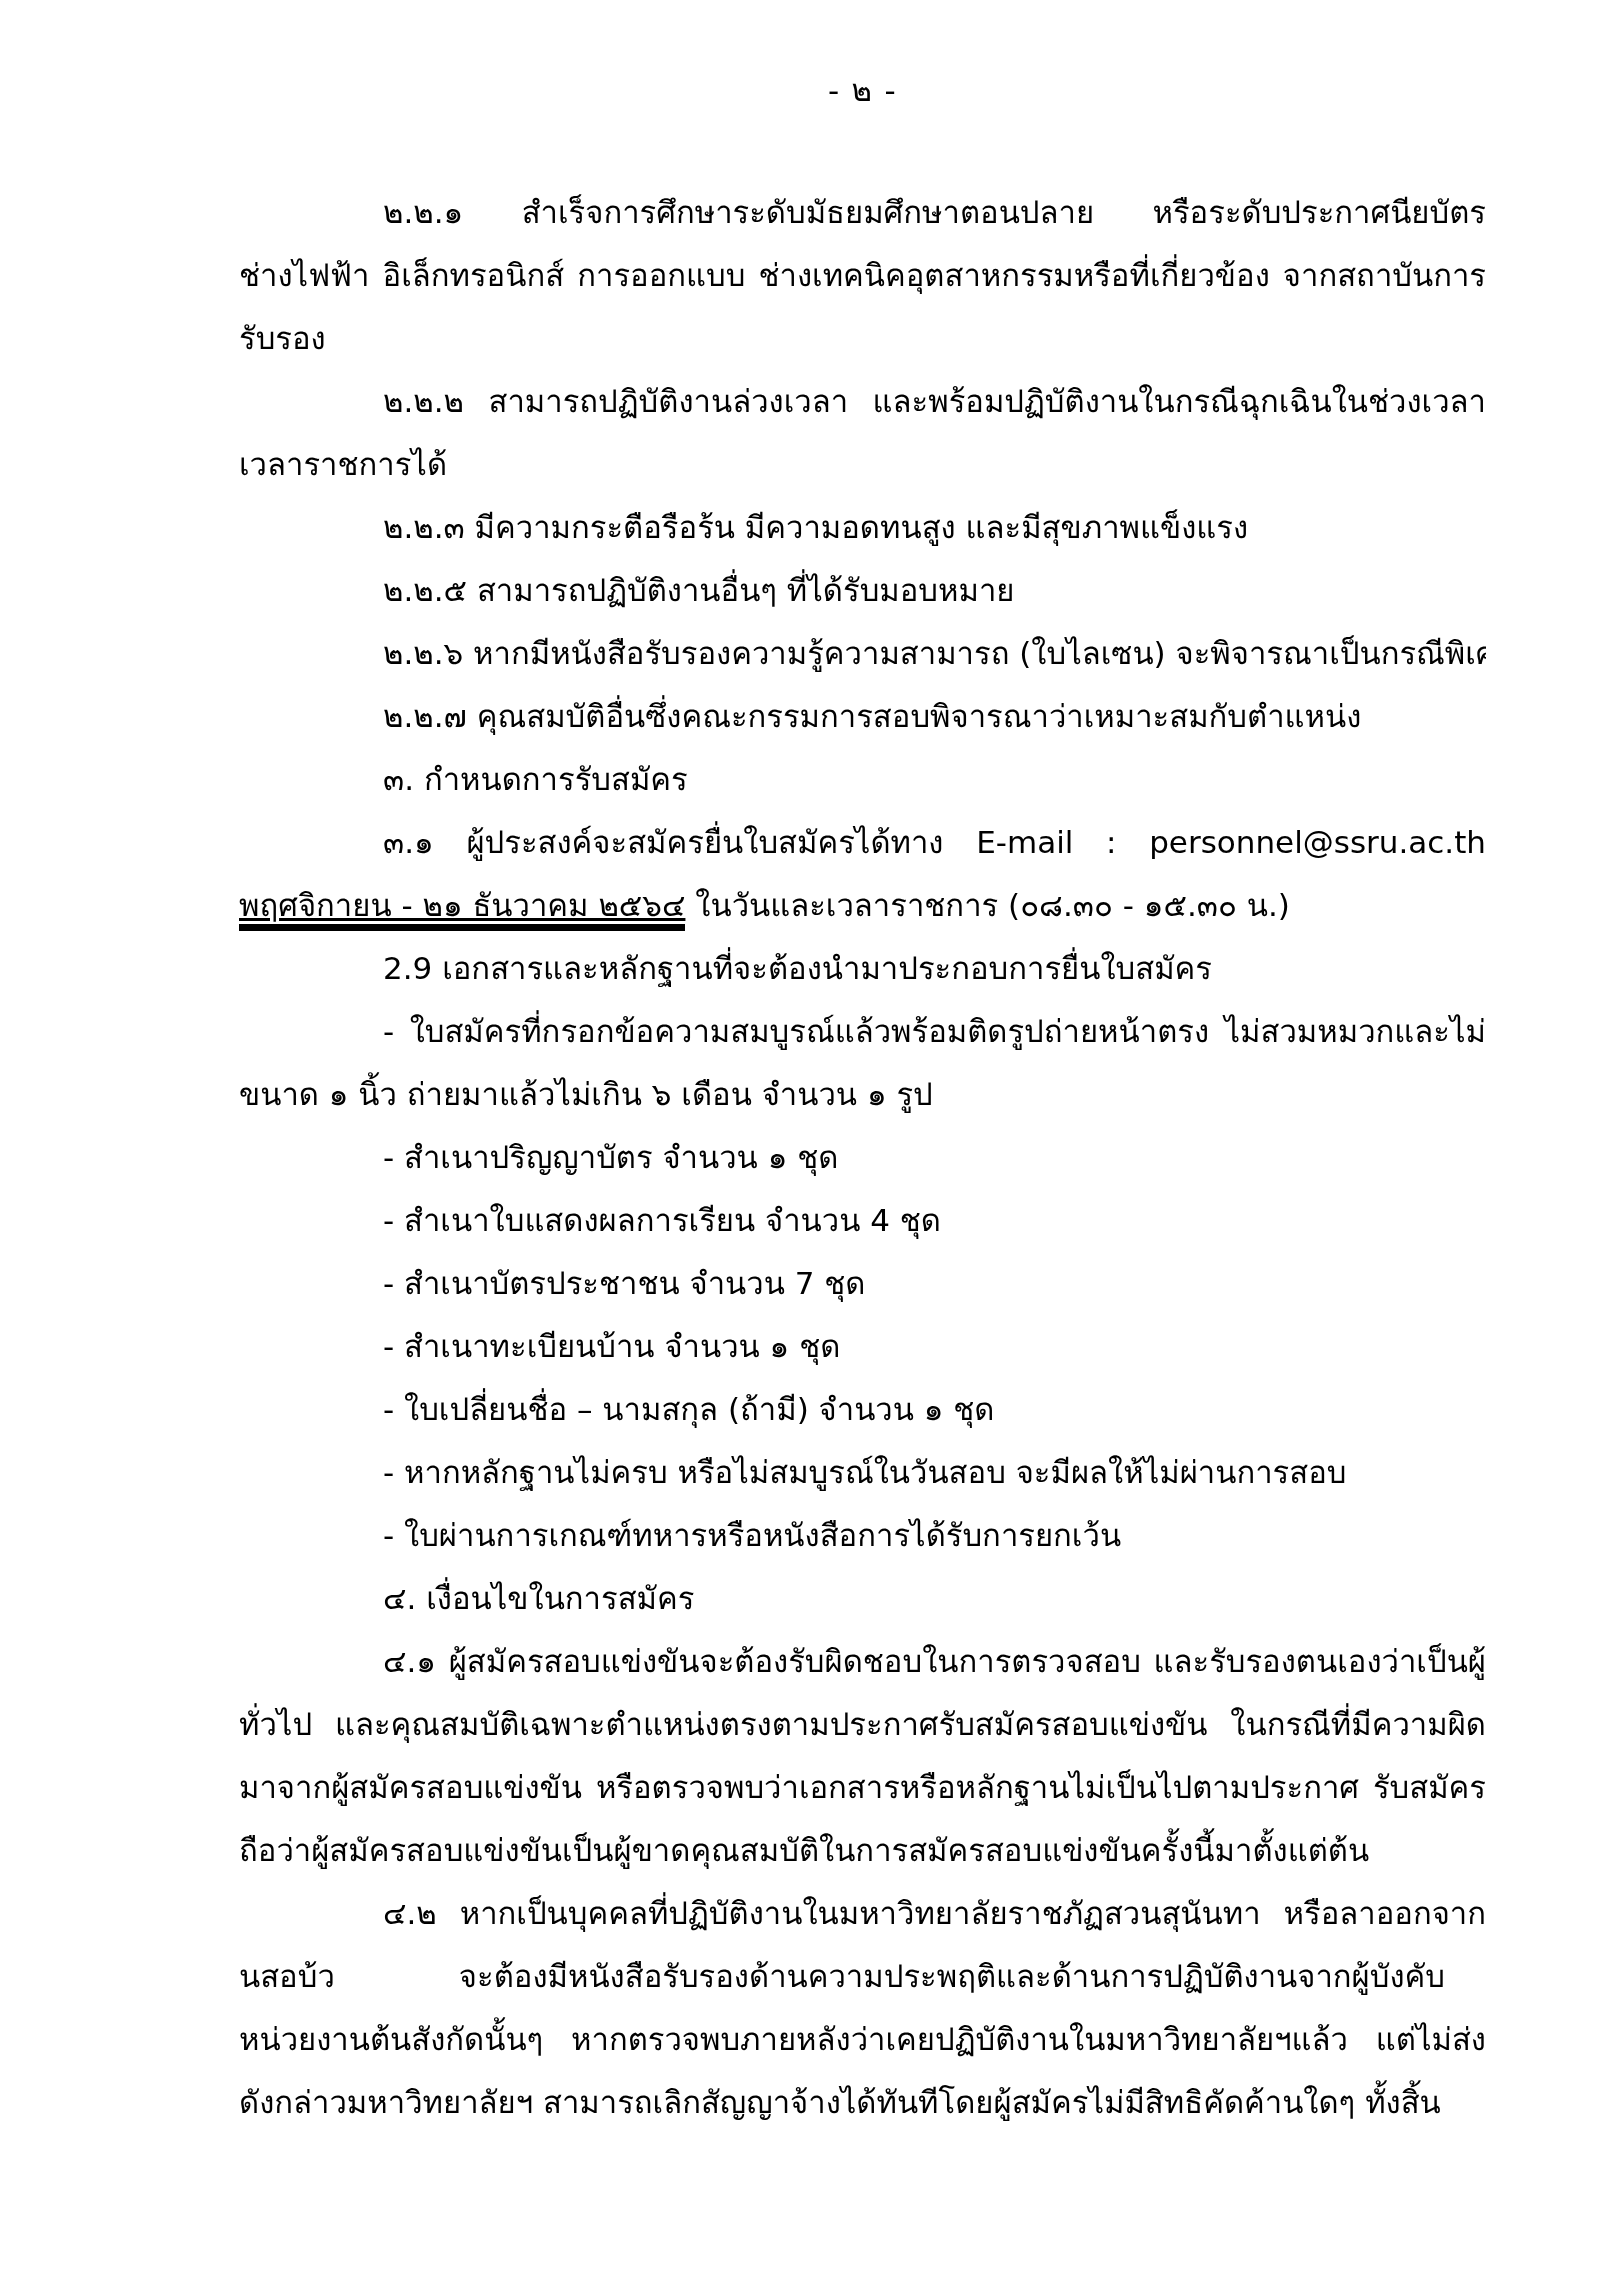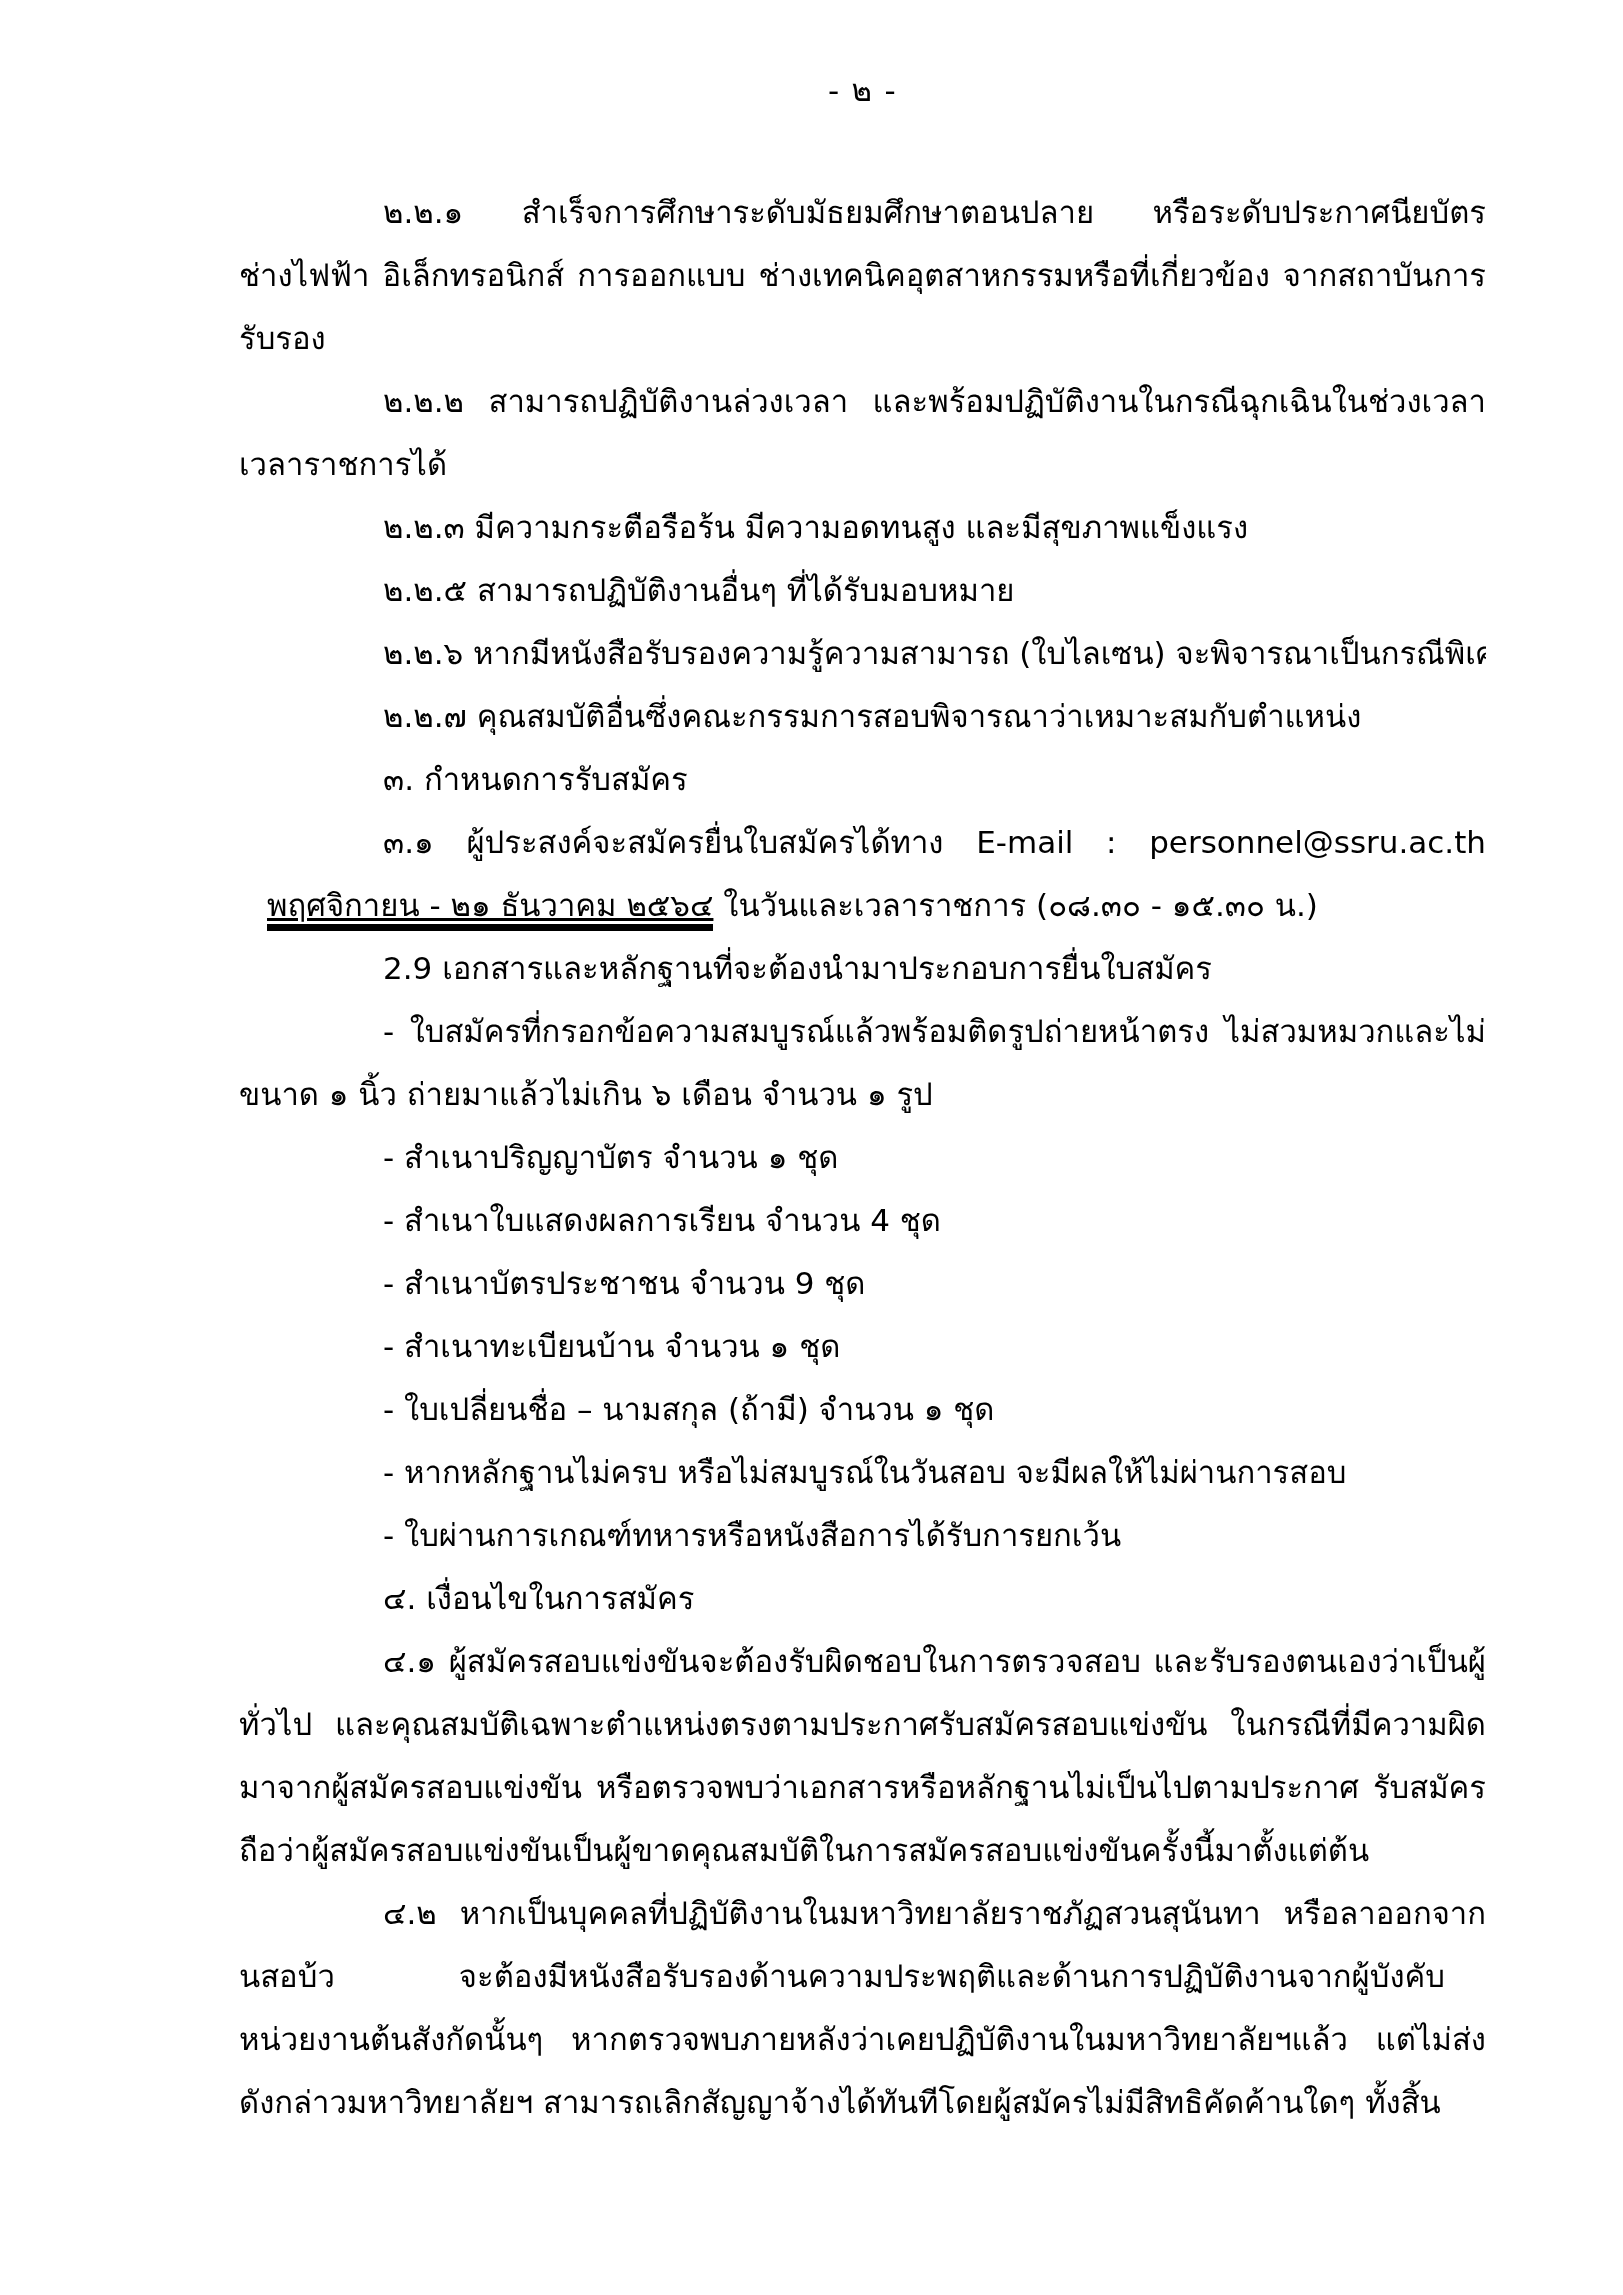--- a/index.html
+++ b/index.html
@@ -42,21 +42,20 @@
     text-align-last: justify;
   }
   
   .ind { padding-left: 144px; }
   .bold { font-weight: normal; }
   
   .hl {
     text-decoration: underline;
     border-bottom: 7.2px solid #000;
     padding-bottom: 1.3px;
-    margin-left: 28px;
   }
   
   .tab-gap { display: inline-block; width: 124px; }
 </style>
 </head>
 <body>
 
 <div class="page">
 
   <div class="page-number">- ๒ -</div>
@@ -86,21 +85,21 @@
       <span class="hl">พฤศจิกายน - ๒๑ ธันวาคม ๒๕๖๔</span>
        <span>ในวันและเวลาราชการ (๐๘.๓๐ - ๑๕.๓๐ น.)</span>
     </div>
 
     <div class="line ind">2.9 เอกสารและหลักฐานที่จะต้องนำมาประกอบการยื่นใบสมัคร</div>
 
     <div class="line ind just">- ใบสมัครที่กรอกข้อความสมบูรณ์แล้วพร้อมติดรูปถ่ายหน้าตรง ไม่สวมหมวกและไม่ใส่แว่นตาสีดำ</div>
     <div class="line">ขนาด ๑ นิ้ว ถ่ายมาแล้วไม่เกิน ๖ เดือน จำนวน ๑ รูป</div>
     <div class="line ind">- สำเนาปริญญาบัตร จำนวน ๑ ชุด</div>
     <div class="line ind">- สำเนาใบแสดงผลการเรียน จำนวน 4 ชุด</div>
-    <div class="line ind">- สำเนาบัตรประชาชน จำนวน 9 ชุด</div>
+    <div class="line ind">- สำเนาบัตรประชาชน จำนวน 7 ชุด</div>
     <div class="line ind">- สำเนาทะเบียนบ้าน จำนวน ๑ ชุด</div>
     <div class="line ind">- ใบเปลี่ยนชื่อ – นามสกุล (ถ้ามี) จำนวน ๑ ชุด</div>
     <div class="line ind">- หากหลักฐานไม่ครบ หรือไม่สมบูรณ์ในวันสอบ จะมีผลให้ไม่ผ่านการสอบ</div>
     <div class="line ind">- ใบผ่านการเกณฑ์ทหารหรือหนังสือการได้รับการยกเว้น</div>
 
     <div class="line ind bold">๔. เงื่อนไขในการสมัคร</div>
 
     <div class="line ind just">๔.๑ ผู้สมัครสอบแข่งขันจะต้องรับผิดชอบในการตรวจสอบ และรับรองตนเองว่าเป็นผู้มีคุณสมบัติ</div>
     <div class="line just">ทั่วไป และคุณสมบัติเฉพาะตำแหน่งตรงตามประกาศรับสมัครสอบแข่งขัน ในกรณีที่มีความผิดพลาด อันเนื่อง</div>
     <div class="line just">มาจากผู้สมัครสอบแข่งขัน หรือตรวจพบว่าเอกสารหรือหลักฐานไม่เป็นไปตามประกาศ รับสมัครสอบแข่งขันให้</div>

